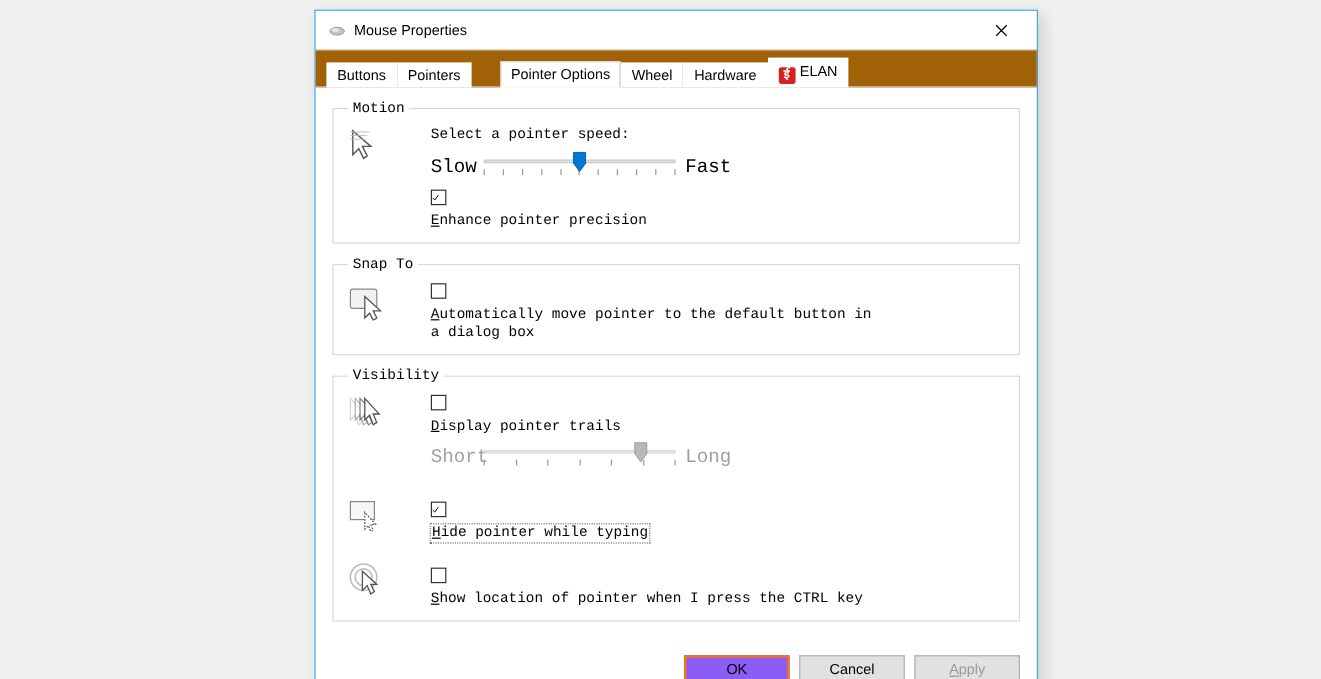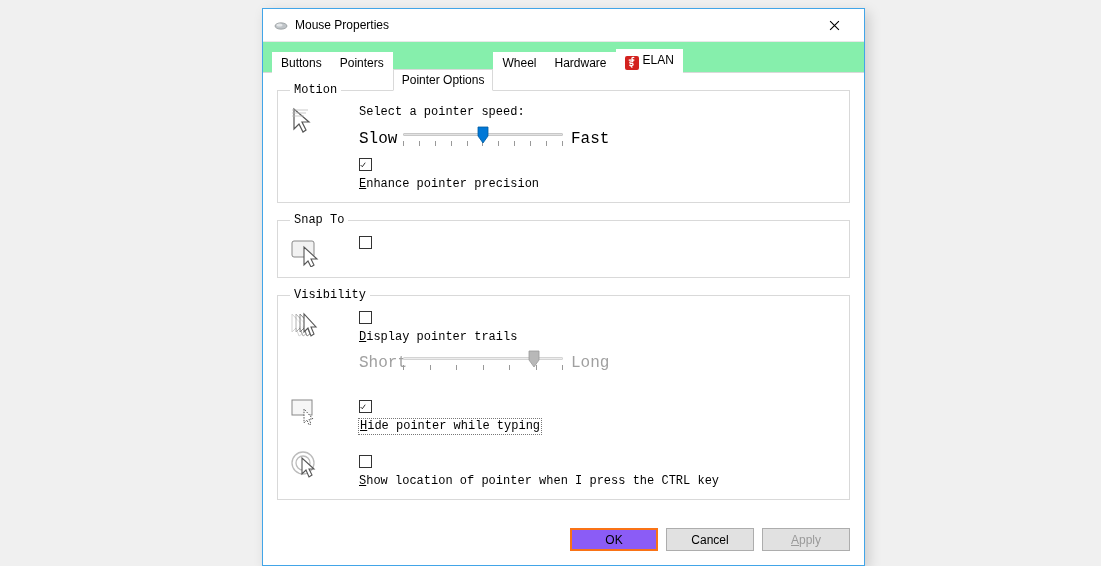--- a/index.html
+++ b/index.html
@@ -40,21 +40,21 @@
 .close-btn {
   width: 44px;
   height: 28px;
   display: flex;
   align-items: center;
   justify-content: center;
   cursor: pointer;
 }
 .close-btn svg { width: 11px; height: 11px; }
 .tabbar-wrap {
-  background: #86efac;
+  background: #a16207;
   border-top: 1px solid #e8e8e8;
   padding-top: 7px;
 }
 .tabbar {
   display: flex;
   align-items: flex-end;
   padding-left: 9px;
   border-bottom: 1px solid #d9d9d9;
   height: 24px;
 }
@@ -66,22 +66,23 @@
   border-bottom: none;
   cursor: pointer;
   position: relative;
   top: 1px;
   background: #fff;
 }
 .tab.active {
   border: 1px solid #d9d9d9;
   border-bottom: 1px solid #fff;
   background: #fff;
-  top: 19px;
+  top: 1px;
   z-index: 2;
+  margin-left: 24px;
 }
 .tab .elan-icon {
   display: inline-block;
   width: 14px;
   height: 14px;
   background: #d3221f;
   color: #fff;
   font-size: 10px;
   font-weight: bold;
   text-align: center;
@@ -303,20 +304,21 @@
       <div class="row">
         <div class="section-icon">
           <svg width="32" height="30" viewBox="0 0 32 30">
             <rect x="2" y="4" width="22" height="16" rx="2" fill="#f2f2f2" stroke="#888" stroke-width="1"></rect>
             <path d="M14 10 L14 28 L18 24 L21 30 L24 28 L21 22 L27 22 Z" fill="#fff" stroke="#555" stroke-width="1.1"></path>
           </svg>
         </div>
         <div class="section-body">
           <div class="checkbox-row" style="margin-top:0">
             <span class="cb"></span>
+            <span class="cb-label" style="max-width:380px"><span class="ul">A</span><span>utomatically move pointer to the default button in a dialog box</span></span>
           </div>
         </div>
       </div>
     </fieldset>
 
     <fieldset class="group">
       <legend>Visibility</legend>
 
       <div class="row" style="margin-bottom:14px">
         <div class="section-icon">

